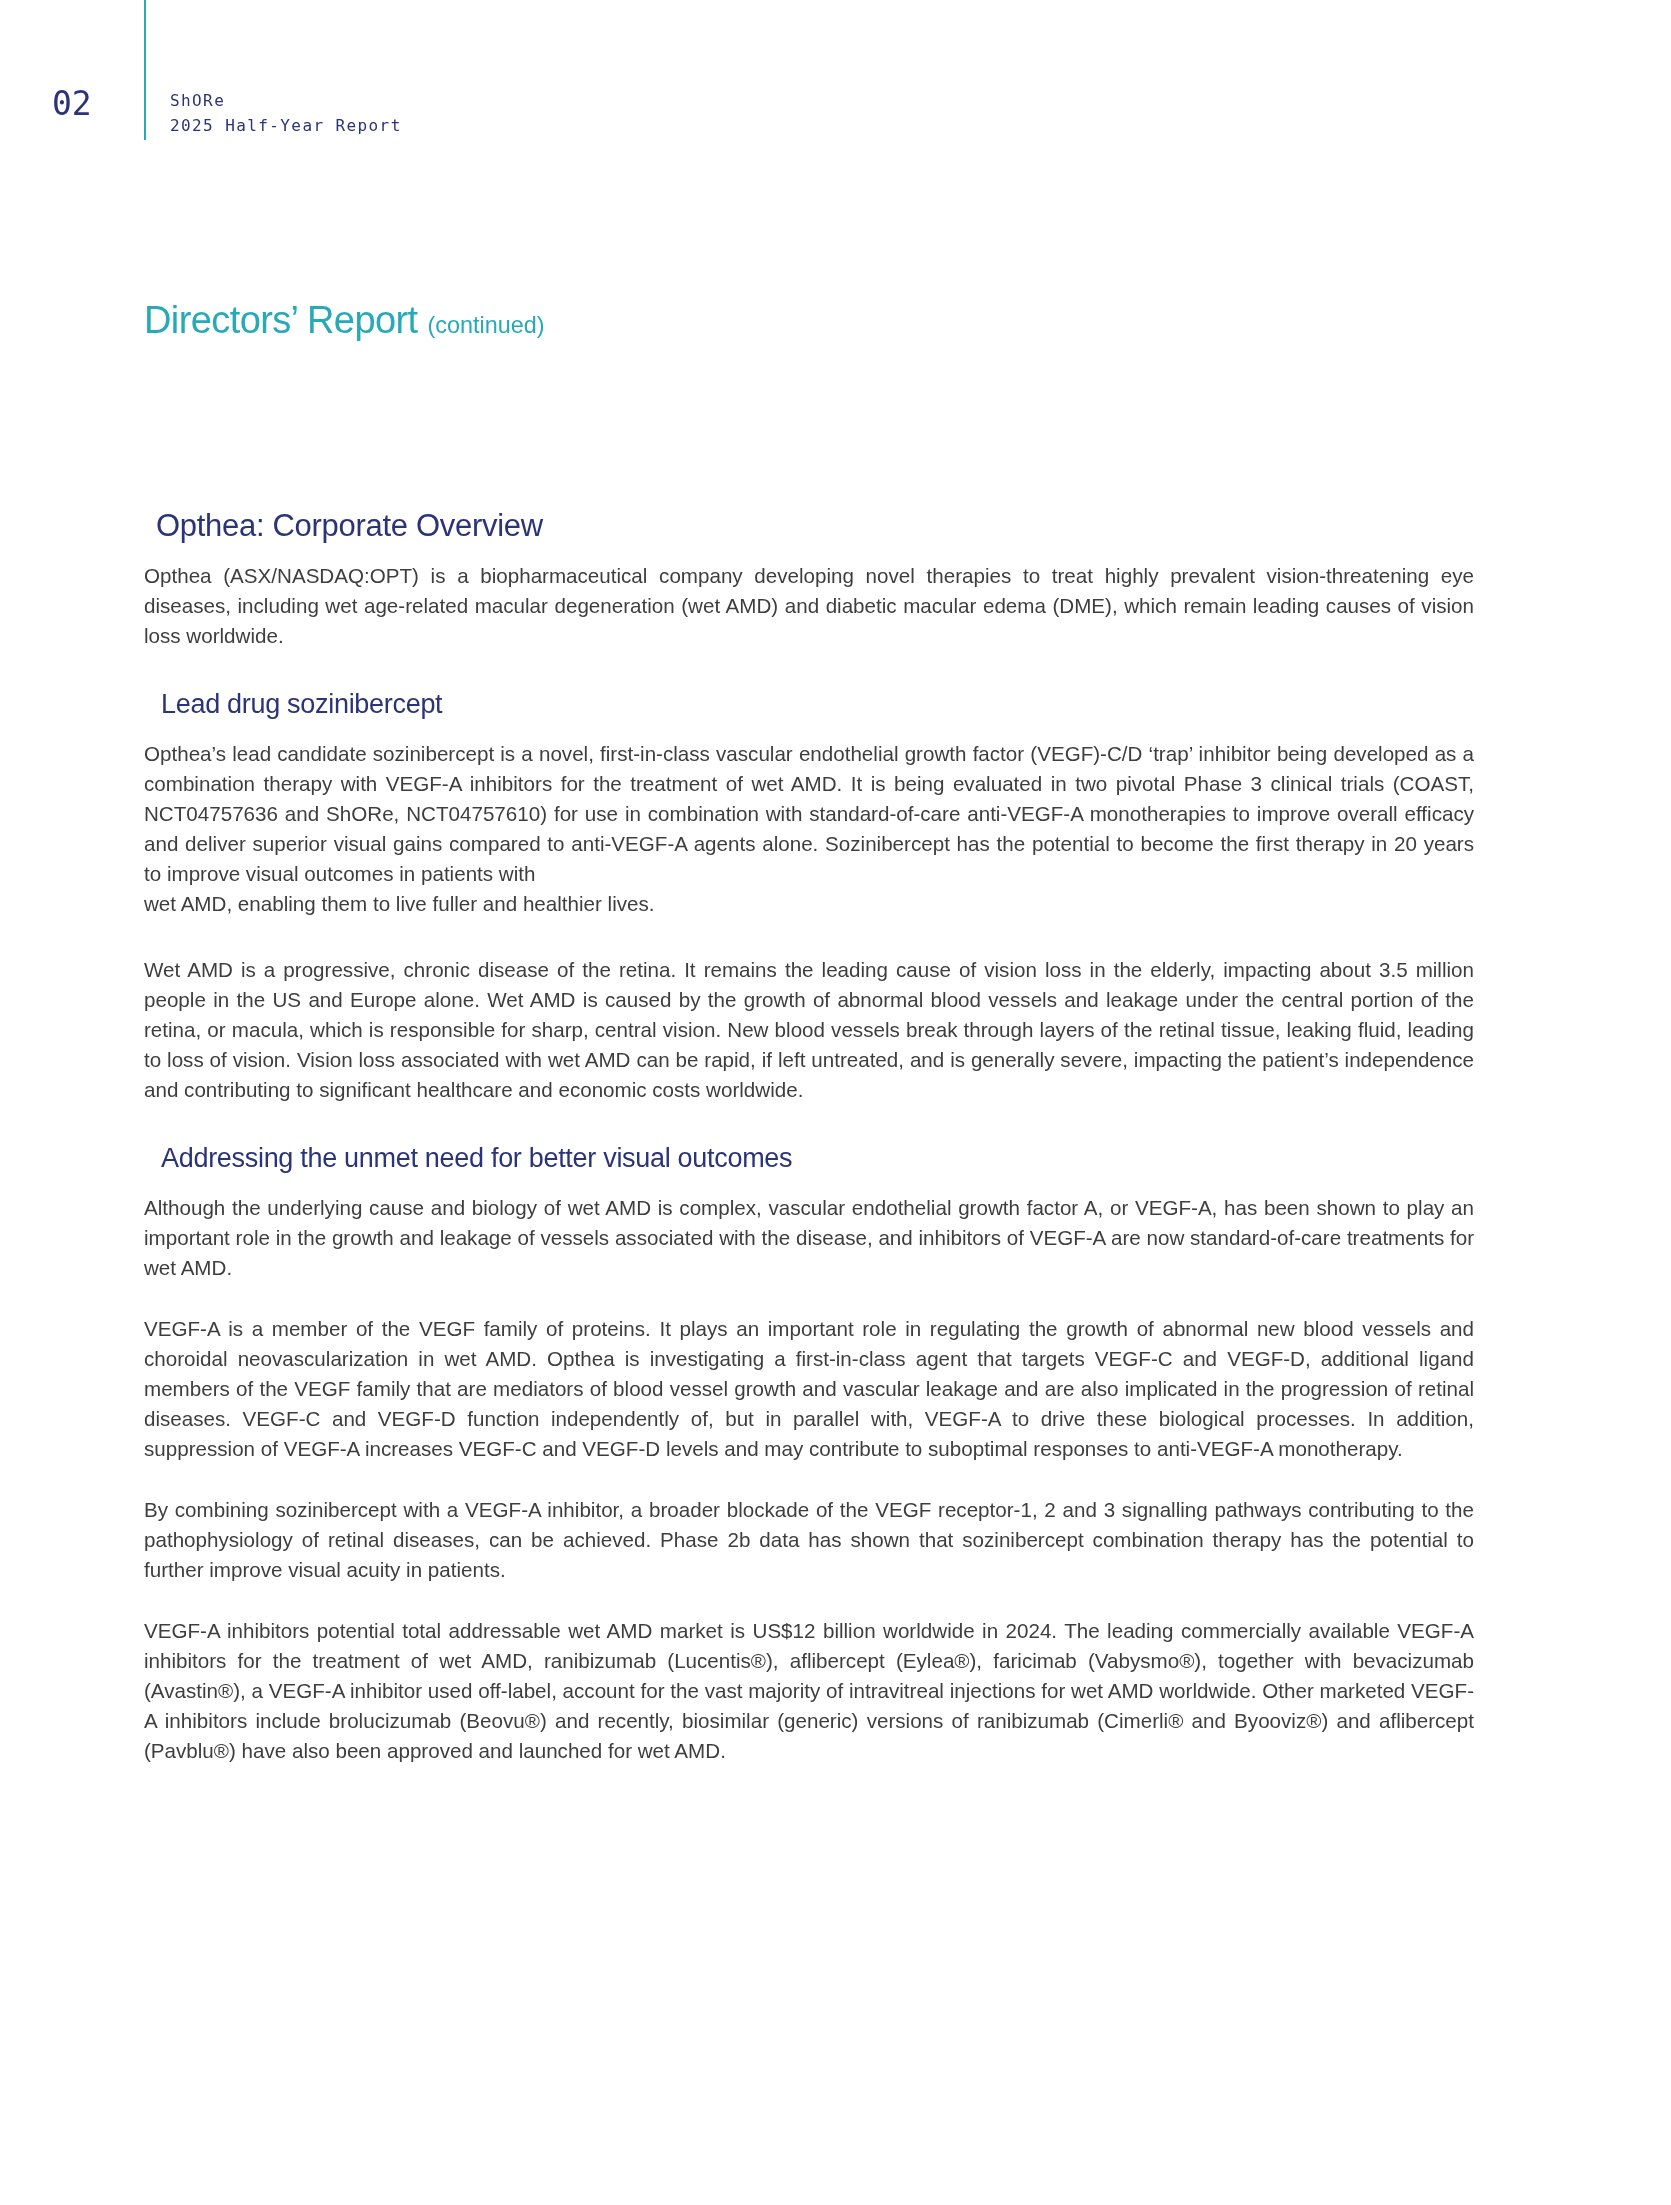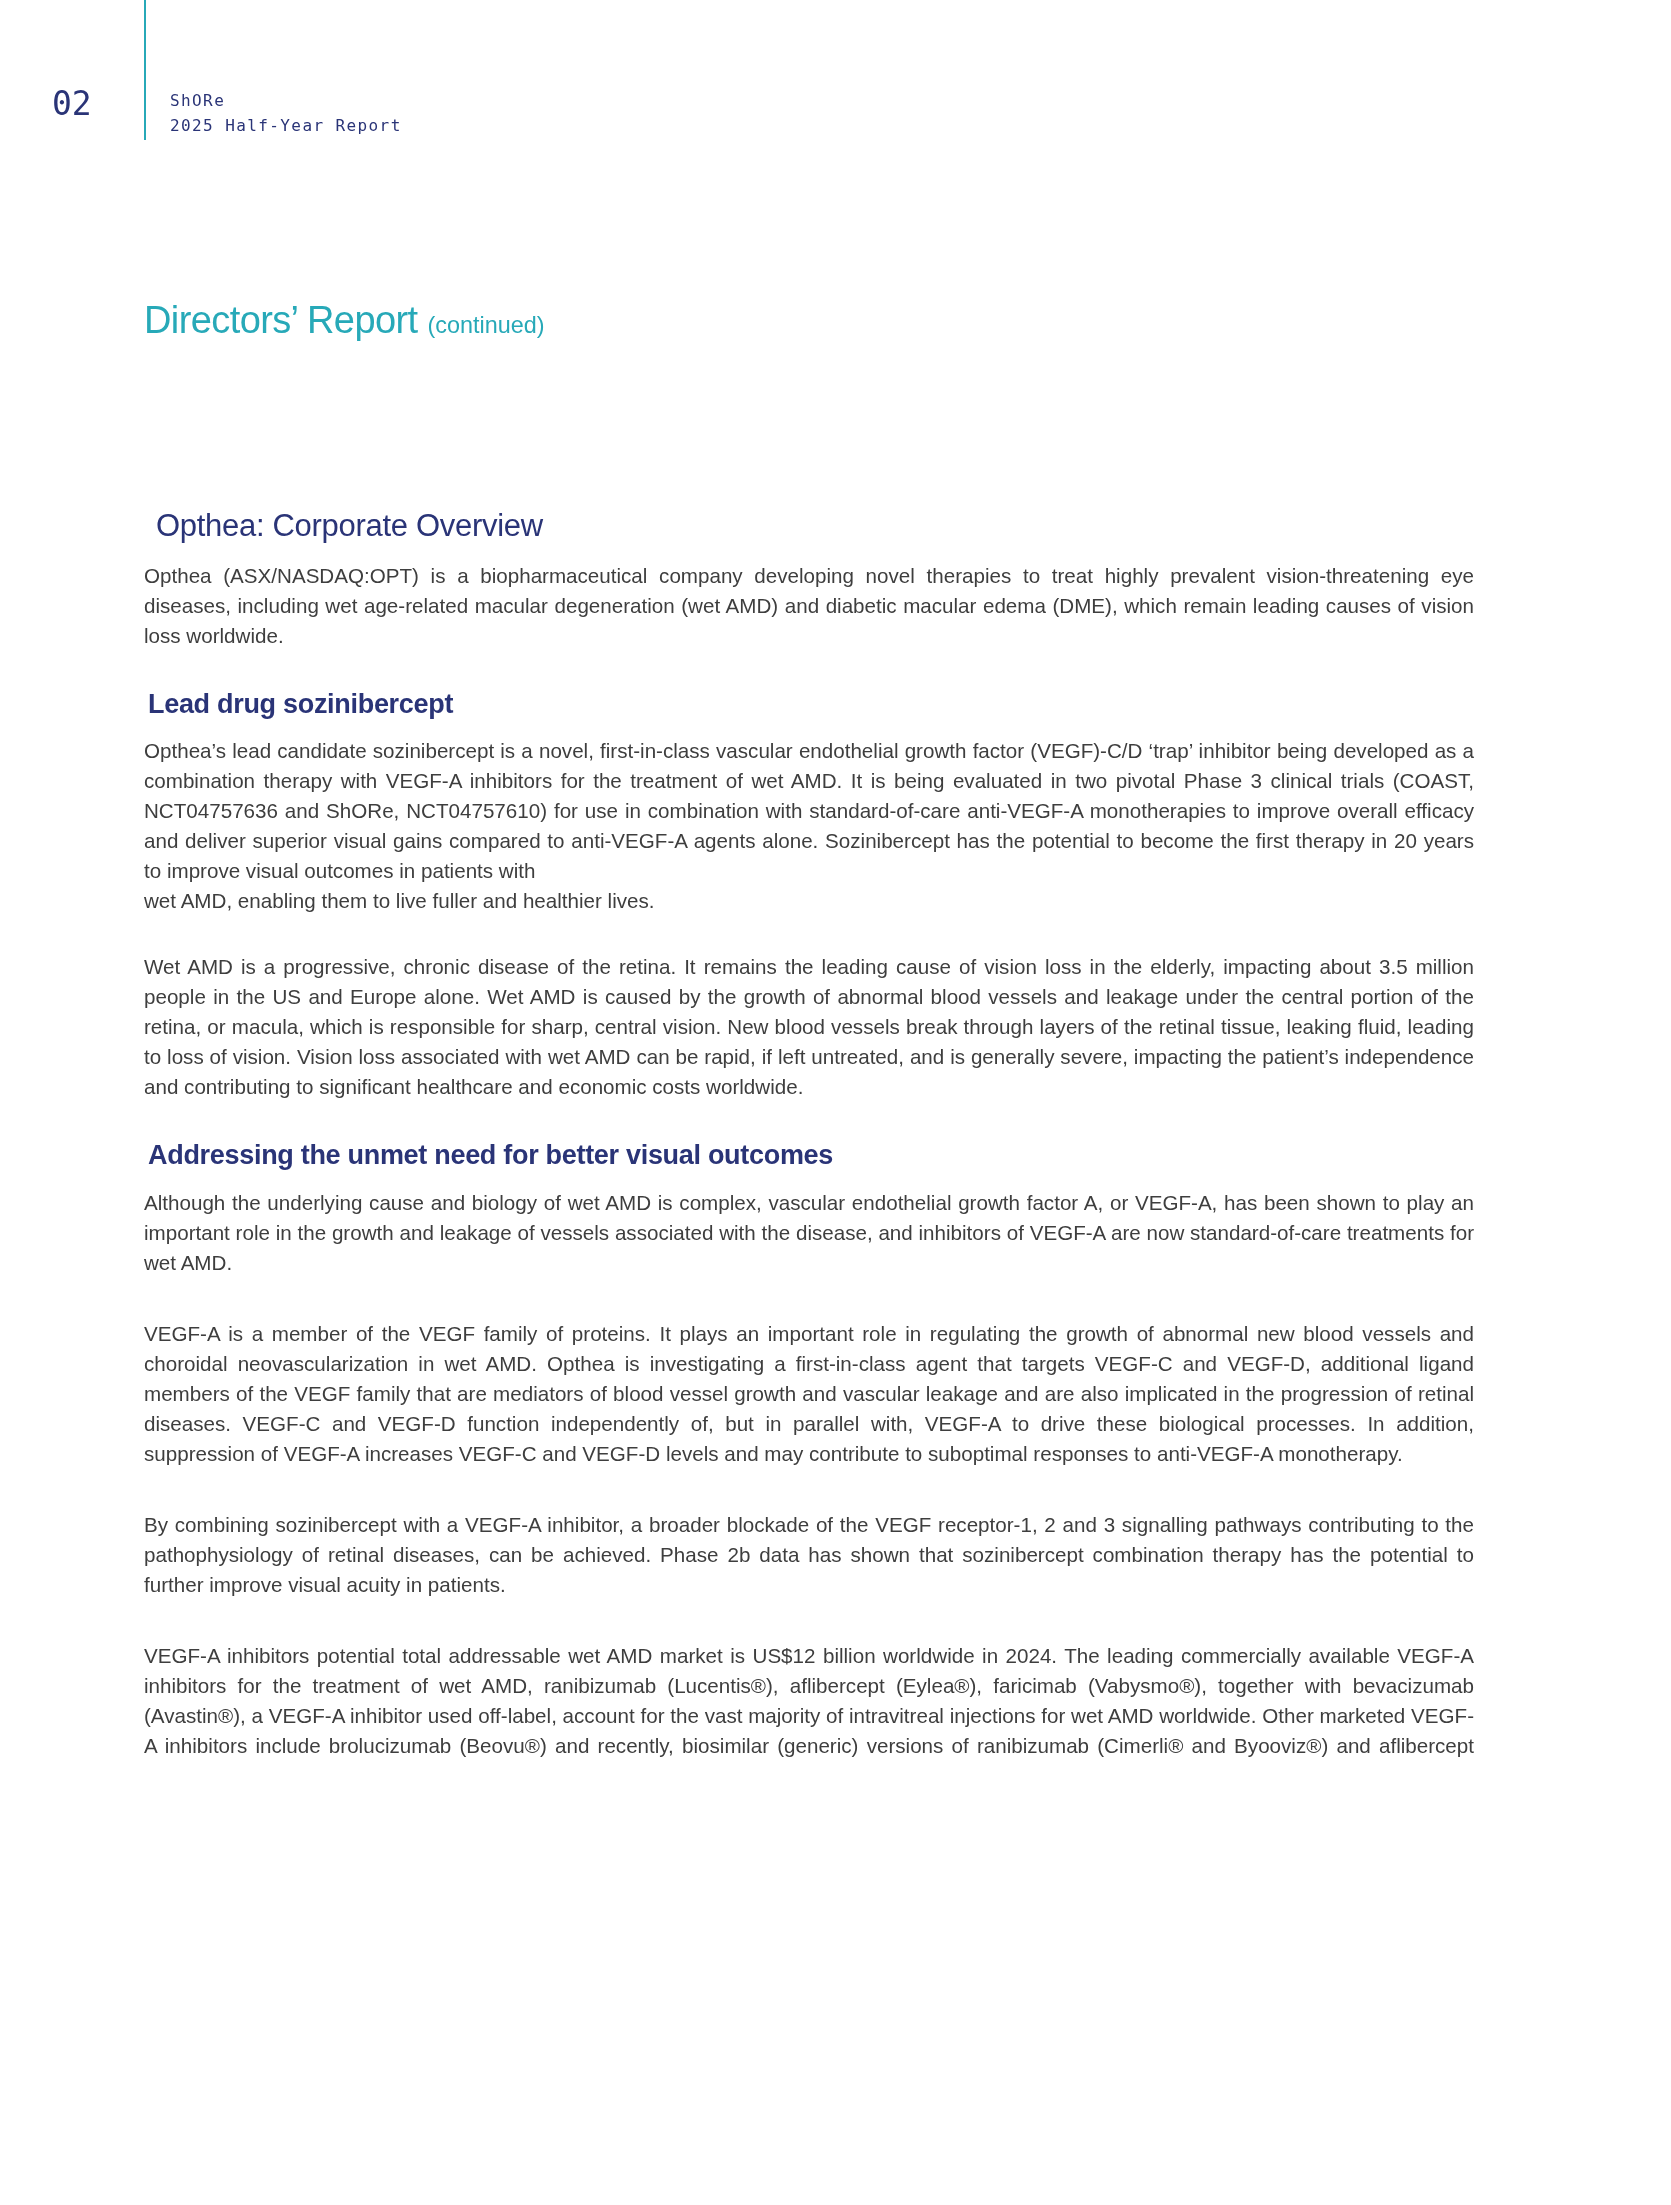--- a/index.html
+++ b/index.html
@@ -72,38 +72,38 @@
 
   .h-l1 {
     margin: 12px;
     font-size: 31px;
     line-height: 40px;
     font-weight: normal;
     color: #2a3477;
     letter-spacing: -0.3px;
   }
   .h-l2 {
-    margin: 4px;
+    margin: 17px;
     font-size: 27px;
     line-height: 35px;
-    font-weight: bold;
+    font-weight: normal;
     color: #2a3477;
     letter-spacing: -0.3px;
   }
 
   .para {
     margin: 0;
     font-size: 20.6px;
     line-height: 30px;
     color: #3e3e3e;
     text-align: justify;
     white-space: pre-line;
   }
   .h-l1 + .para, .h-l2 + .para { margin-top: 14.5px; }
-  .para + .para { margin-top: 41px; }
+  .para + .para { margin-top: 31px; }
 </style>
 </head>
 <body>
 
 <div class="page">
 
   <div class="page-number">02</div>
 
   <div class="header-rule"></div>
 

